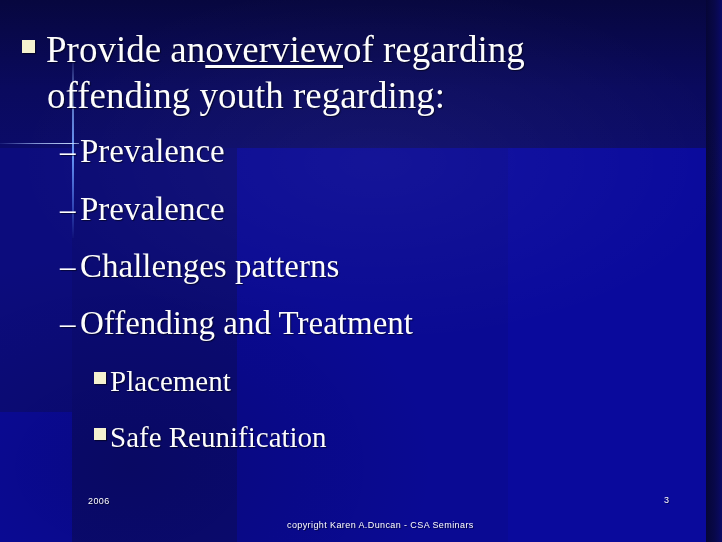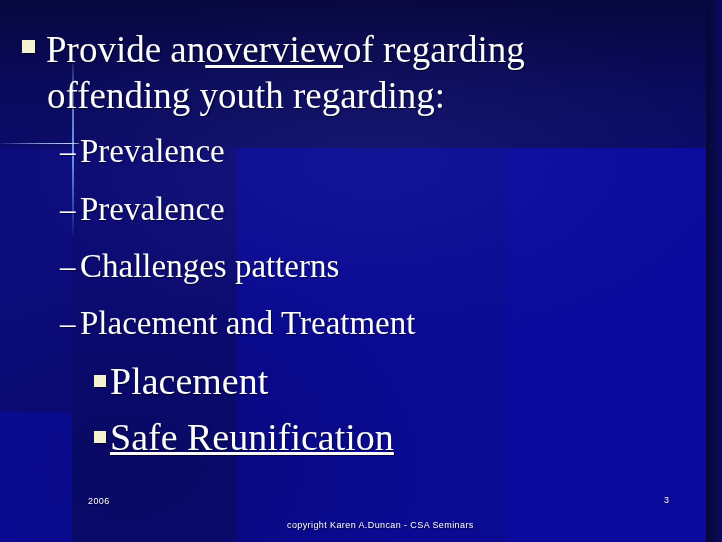--- a/index.html
+++ b/index.html
@@ -130,21 +130,21 @@
     flex: 0 0 auto;
     width: 18px;
     color: #ffffff;
     font-size: 31px;
     margin-right: 2px;
     letter-spacing: 0;
   }
 
   
   .lvl3 {
-    font-size: 38px;
+    font-size: 29px;
     line-height: 34px;
   }
   .lvl3 .marker {
     width: 12px;
     height: 12px;
     background: #f5f2cf;
     flex: 0 0 auto;
     margin-right: 4px;
     position: relative;
     top: -7px;
@@ -216,29 +216,29 @@
       <span>Prevalence</span>
     </div>
 
     <div class="line lvl2" style="left:60px; top:248px;">
       <span class="marker">–</span>
       <span>Challenges patterns</span>
     </div>
 
     <div class="line lvl2" style="left:60px; top:305px;">
       <span class="marker">–</span>
-      <span>Placement and Treatment</span>
+      <span>Offending and Treatment</span>
     </div>
 
     <div class="line lvl3" style="left:94px; top:364px;">
       <span class="marker"></span>
       <span>Placement</span>
     </div>
 
-    <div class="line lvl3" style="left:94px; top:420px;text-decoration:underline;">
+    <div class="line lvl3" style="left:94px; top:420px;">
       <span class="marker"></span>
       <span>Safe Reunification</span>
     </div>
 
     <div class="footer-text" id="footer-date">2006</div>
     <div class="footer-text" id="footer-copyright">copyright Karen A.Duncan - CSA Seminars</div>
     <div class="footer-text" id="footer-page">3</div>
 
   </div>
 </div>

